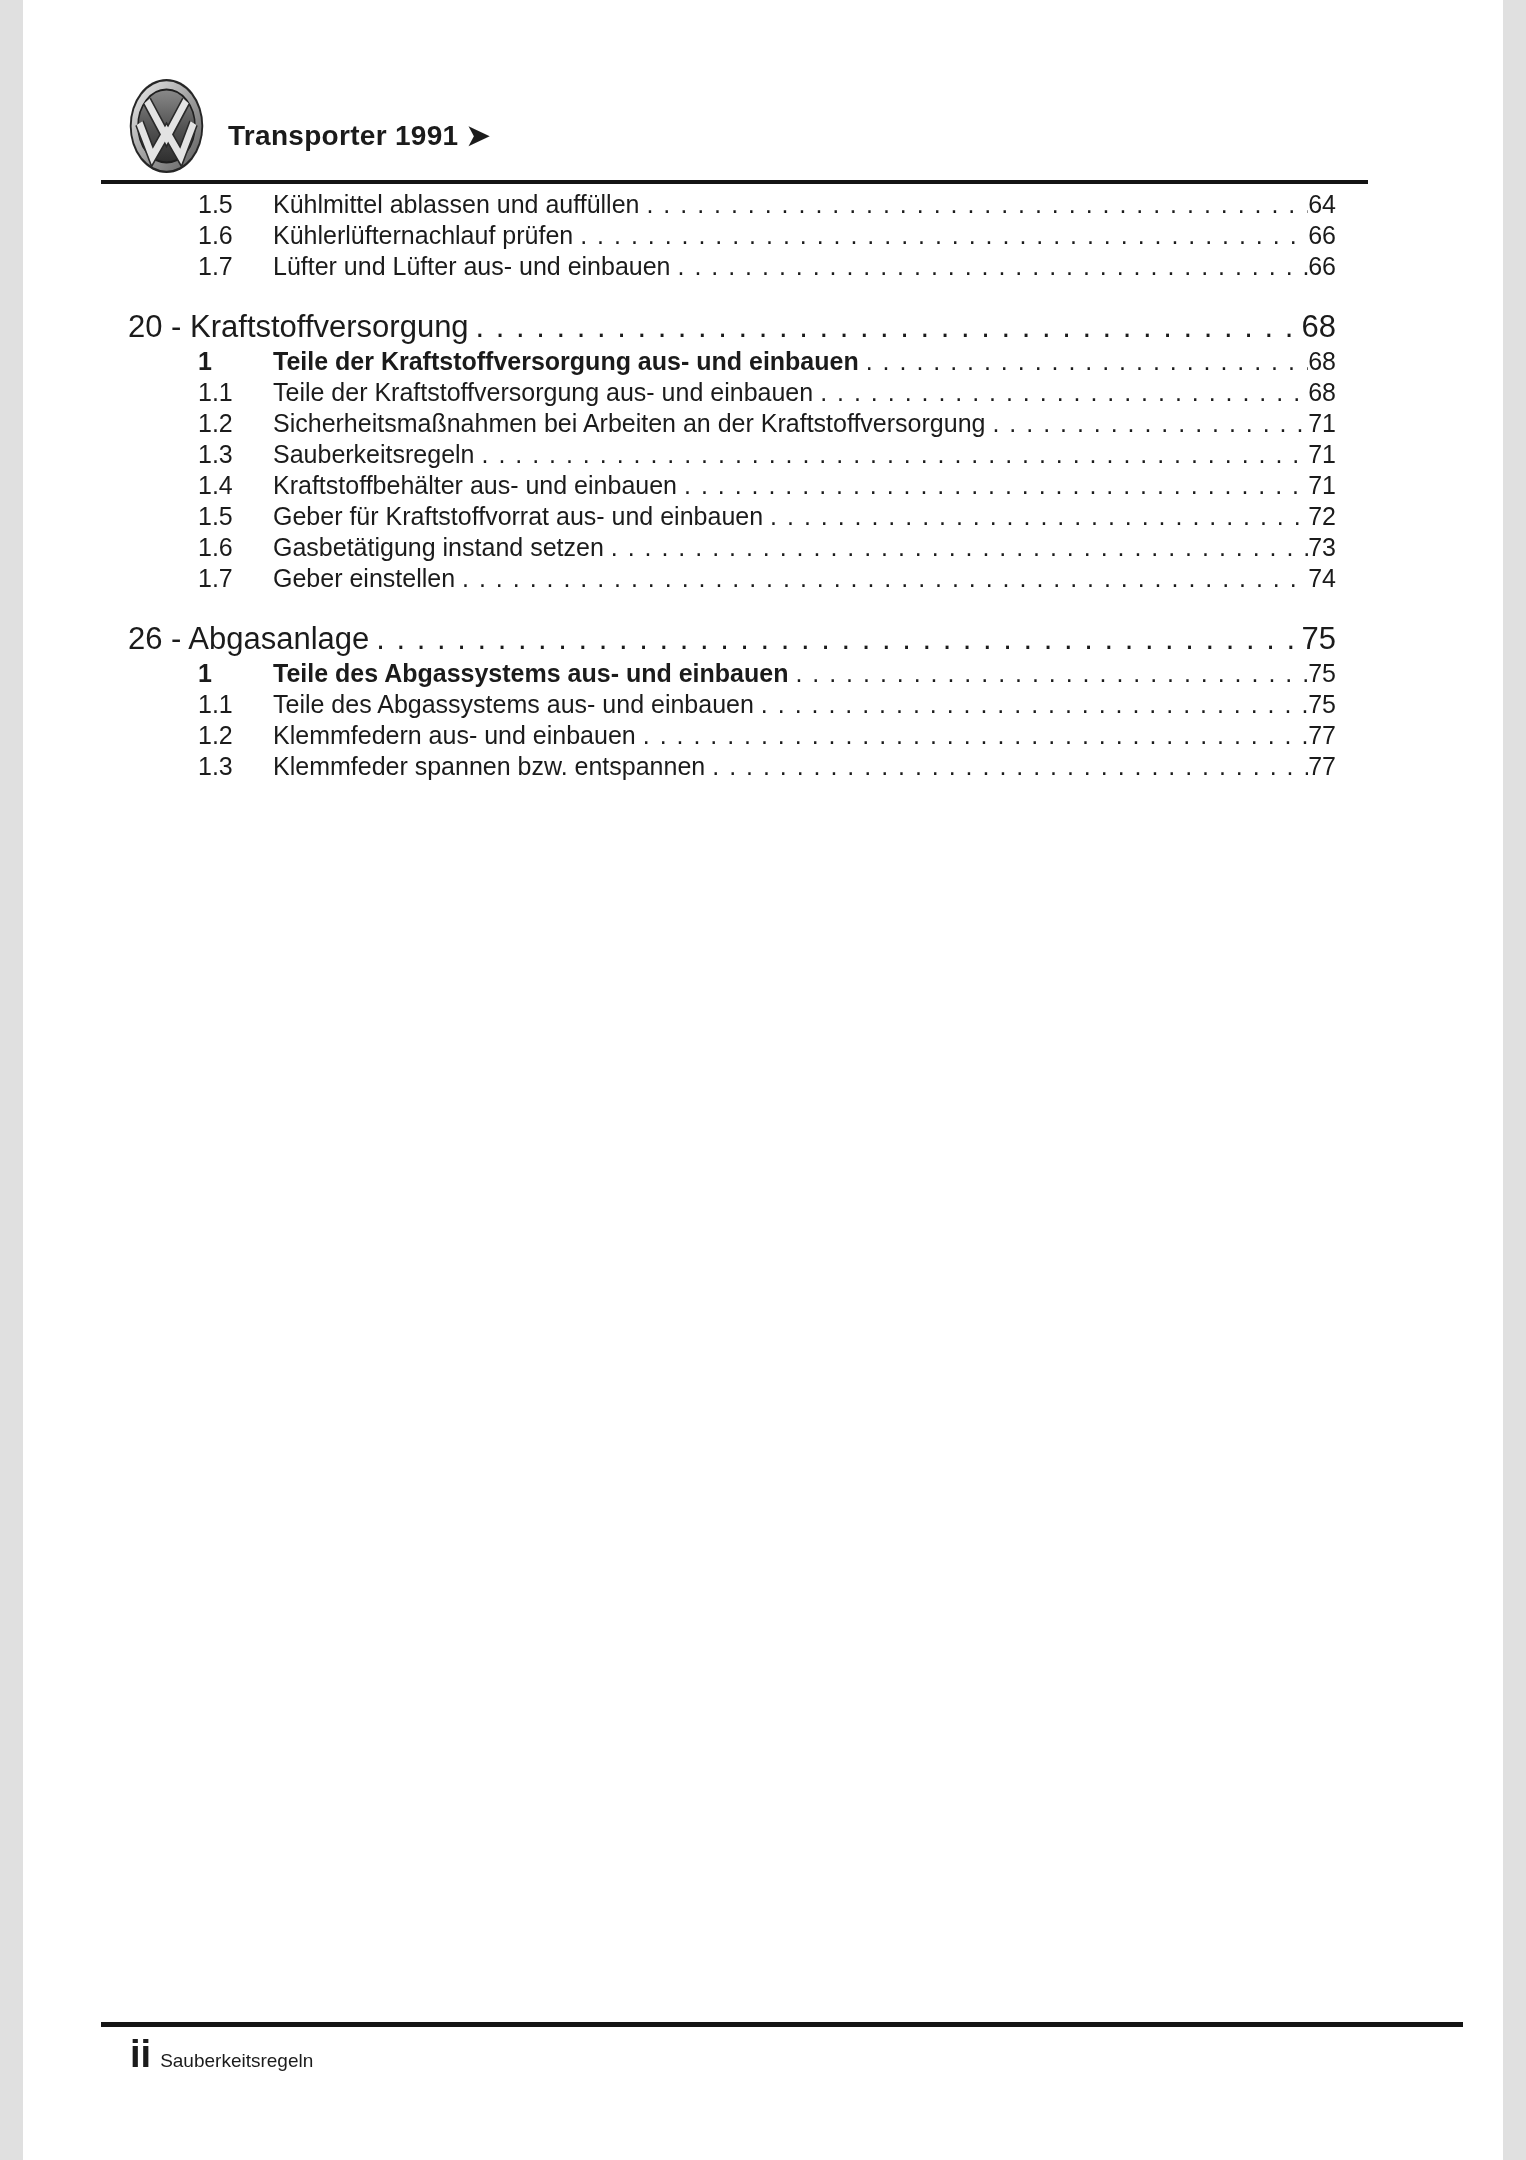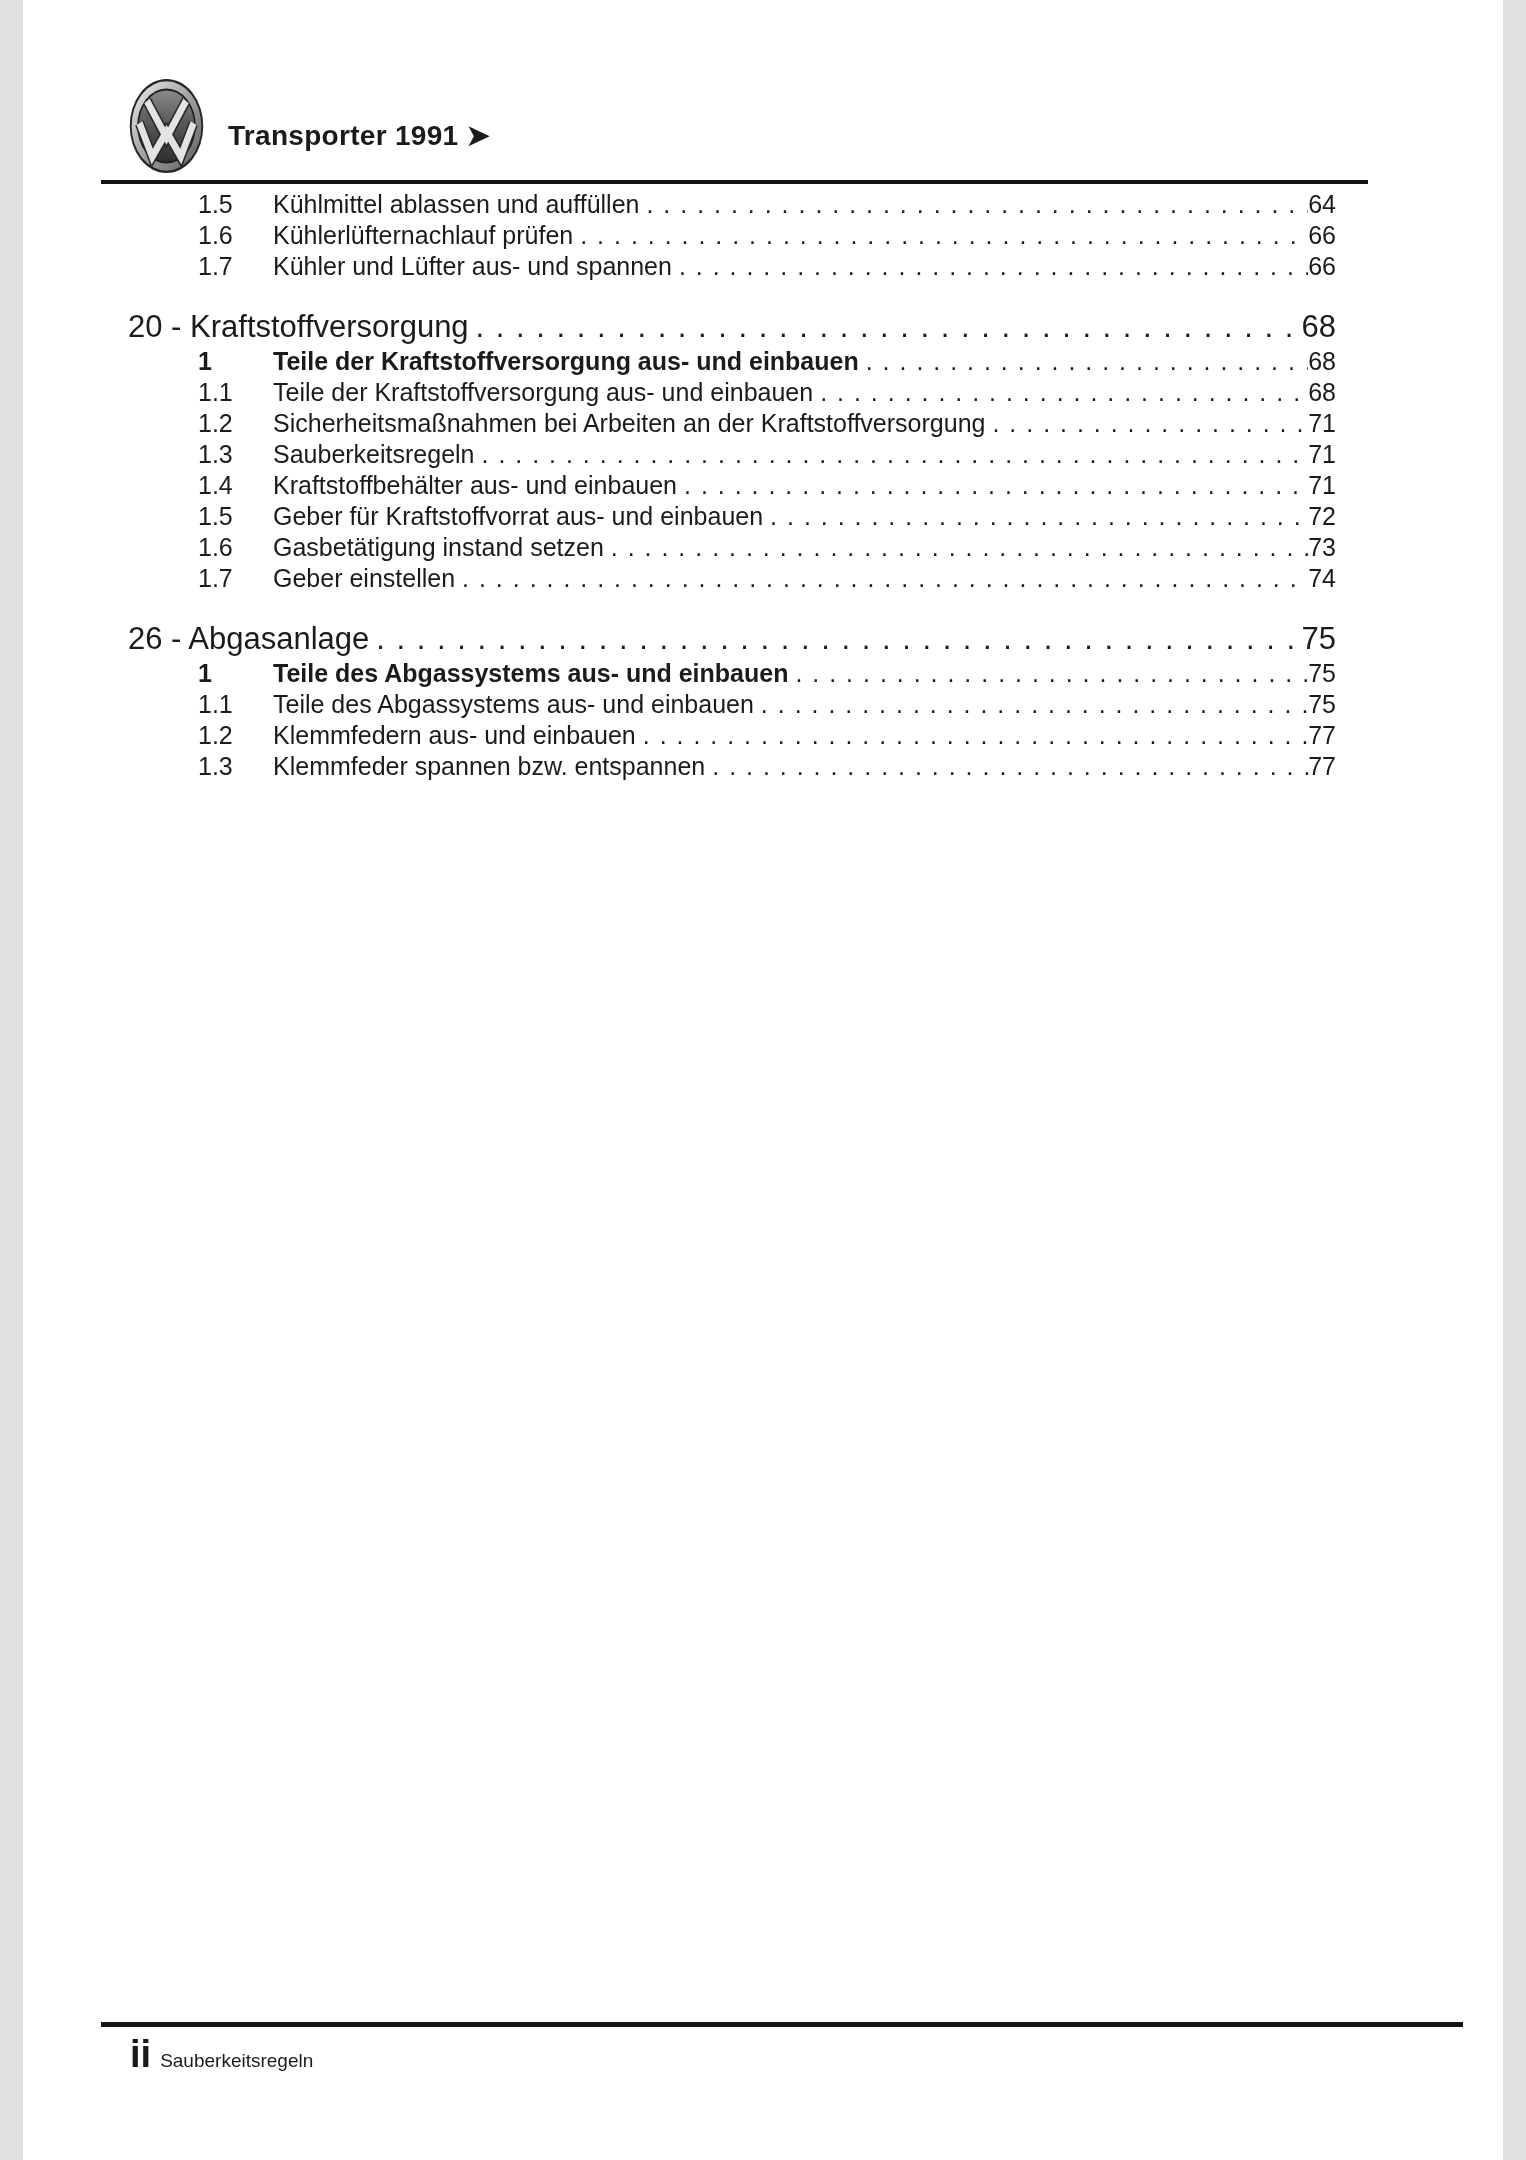--- a/index.html
+++ b/index.html
@@ -129,21 +129,21 @@
     <span class="pg">64</span>
   </div>
       <div class="entry">
     <span class="num">1.6</span>
     <span class="title">Kühlerlüfternachlauf prüfen</span>
     <span class="dots"></span>
     <span class="pg">66</span>
   </div>
       <div class="entry">
     <span class="num">1.7</span>
-    <span class="title">Kühler und Lüfter aus- und spannen</span>
+    <span class="title">Lüfter und Lüfter aus- und einbauen</span>
     <span class="dots"></span>
     <span class="pg">66</span>
   </div>
       <div class="heading">
     <span class="htext">20 - Kraftstoffversorgung</span>
     <span class="dots"></span>
     <span class="pg">68</span>
   </div>
       <div class="entry bold">
     <span class="num">1</span>

